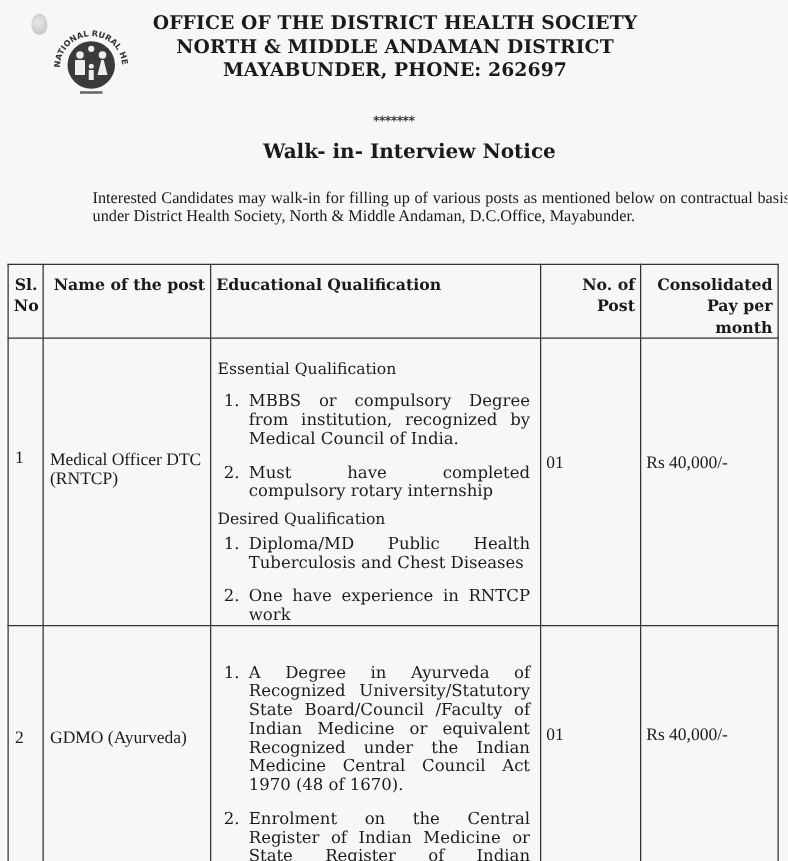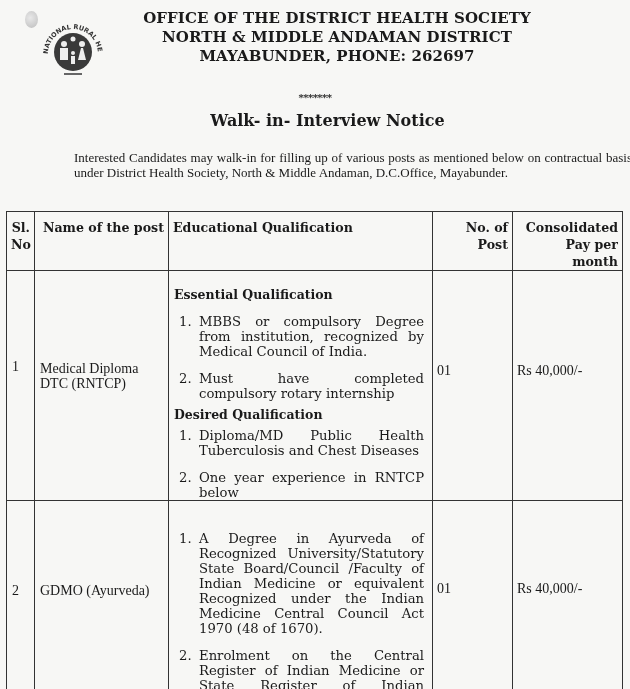--- a/index.html
+++ b/index.html
@@ -4,35 +4,35 @@
 <style>
   html, body { margin:0; padding:0; }
   body {
     width:630px; height:689px; overflow:hidden; position:relative;
     background:#f7f7f5; color:#1a1a1a;
     font-family:"DejaVu Serif", "Liberation Serif", serif;
   }
   .punch { position:absolute; left:25px; top:11px; width:13px; height:17px; border-radius:50%;
     background:radial-gradient(circle at 40% 40%, #e8e8e8, #bdbdbd); }
   .logo { position:absolute; left:38px; top:14px; width:70px; height:64px; }
-  .header { position:absolute; left:107px; top:9px; width:460px; text-align:center;
+  .header { position:absolute; left:86px; top:9px; width:460px; text-align:center;
     font-weight:bold; font-size:15px; line-height:19px; letter-spacing:0.1px; }
   .stars { position:absolute; left:0; width:630px; top:92px; text-align:center; font-size:10px; font-weight:bold; letter-spacing:-0.5px; }
   .notice-title { position:absolute; left:0; width:655px; top:111px; text-align:center; font-size:16px; font-weight:bold; }
   .intro { position:absolute; left:74px; top:150px; width:558px; font-family:"Liberation Serif", serif;
     font-size:13px; line-height:15px; text-align:justify; }
   table { position:absolute; left:6px; top:211px; border-collapse:collapse; table-layout:fixed; width:616px; }
   td, th { border:1.2px solid #333; vertical-align:top; padding:0; }
   th { font-size:12.6px; font-weight:bold; text-align:right; padding:7px 4px 0 4px; line-height:17px; }
   th.center { text-align:left; }
   .cell-text { font-family:"Liberation Serif", serif; font-size:14px; line-height:15px; }
   .sl { padding-left:5px; }
   .name { padding-left:5px; }
   .qual { padding:16px 6px 0 5px; }
-  .qh { font-weight:bold; font-size:12.5px; margin-bottom:12px; }
+  .qh { font-weight:normal; font-size:12.5px; margin-bottom:12px; }
   ol { margin:0; padding:0; list-style:none; }
   ol li { display:flex; font-size:13.2px; line-height:15px; margin-bottom:12px; }
   ol li .num { width:20px; flex:none; padding-left:5px; }
   ol li .txt { text-align:justify; flex:1; padding-right:2px; }
 </style>
 </head>
 <body>
 
 <div class="punch"></div>
 
@@ -77,42 +77,42 @@
       <tr style="height:53px">
     <th>Sl. No</th>
     <th>Name of the post</th>
     <th class="center">Educational Qualification</th>
     <th>No. of Post</th>
     <th>Consolidated Pay per month</th>
   </tr>
 
   <tr style="height:225px">
     <td class="cell-text sl" style="vertical-align:middle;padding-bottom:38px">1</td>
-    <td class="cell-text name" style="vertical-align:middle;padding-bottom:20px">Medical Diploma DTC (RNTCP)</td>
+    <td class="cell-text name" style="vertical-align:middle;padding-bottom:20px">Medical Officer DTC (RNTCP)</td>
     <td class="qual">
       <div class="qh">Essential Qualification</div>
       <ol>
         <li>
               <span class="num">1.</span>
               <span class="txt">MBBS or compulsory Degree from institution, recognized by Medical Council of India.</span>
             </li>
         <li style="margin-bottom:6px">
               <span class="num">2.</span>
               <span class="txt">Must have completed compulsory rotary internship</span>
             </li>
       </ol>
       <div class="qh" style="margin-bottom:6px">Desired Qualification</div>
       <ol>
         <li>
               <span class="num">1.</span>
               <span class="txt">Diploma/MD Public Health Tuberculosis and Chest Diseases</span>
             </li>
         <li style="margin-bottom:0">
               <span class="num">2.</span>
-              <span class="txt">One year experience in RNTCP below</span>
+              <span class="txt">One have experience in RNTCP work</span>
             </li>
       </ol>
     </td>
     <td class="cell-text" style="vertical-align:middle;padding:0 0 30px 4px">01</td>
     <td class="cell-text" style="vertical-align:middle;padding:0 0 30px 4px">Rs 40,000/-</td>
   </tr>
 
   <tr style="height:210px">
     <td class="cell-text sl" style="vertical-align:top;padding-top:82px">2</td>
     <td class="cell-text name" style="vertical-align:top;padding-top:82px">GDMO (Ayurveda)</td>

